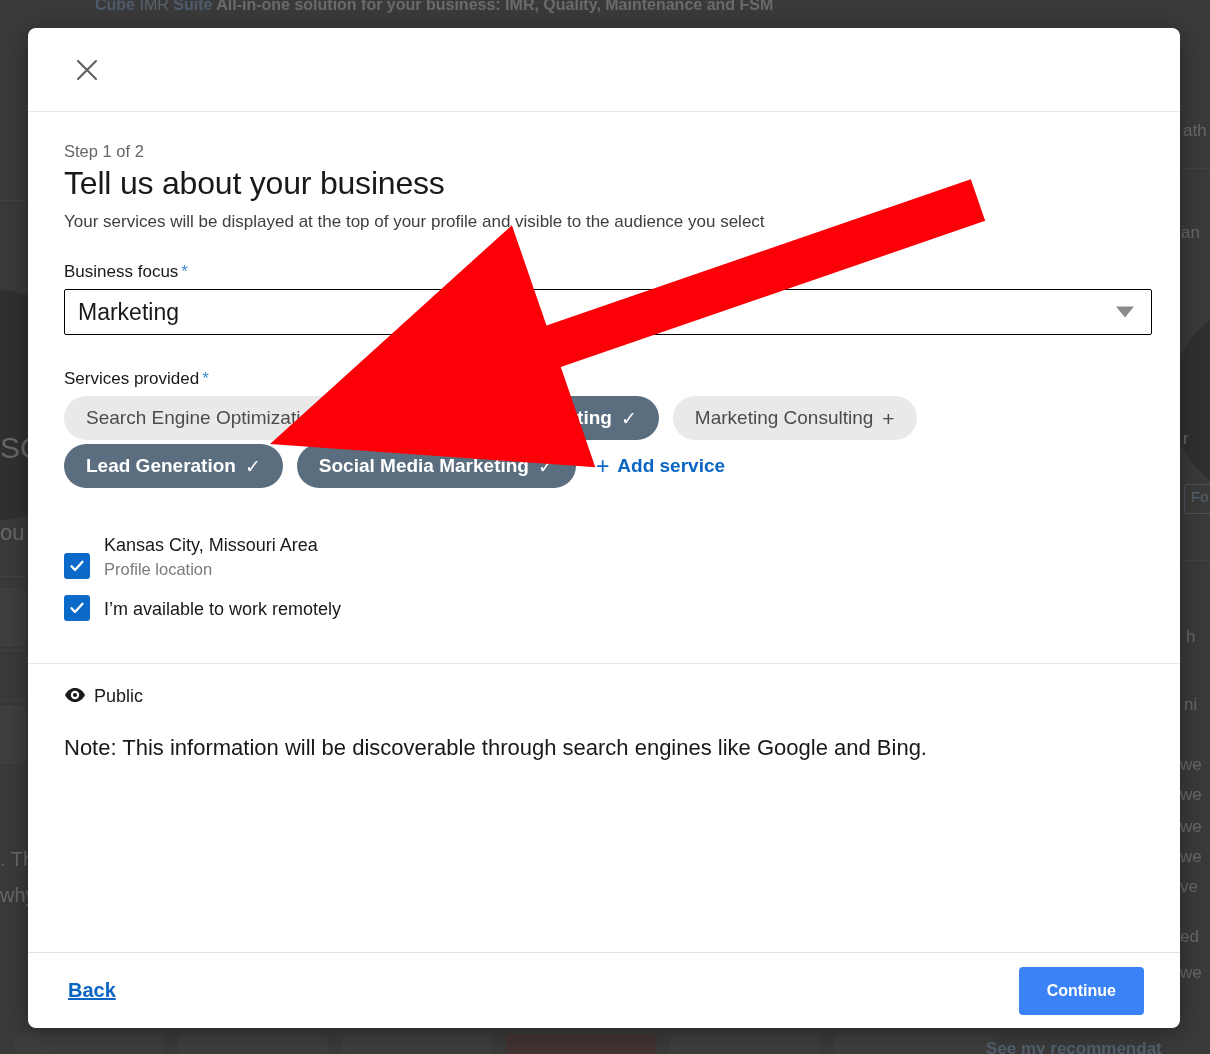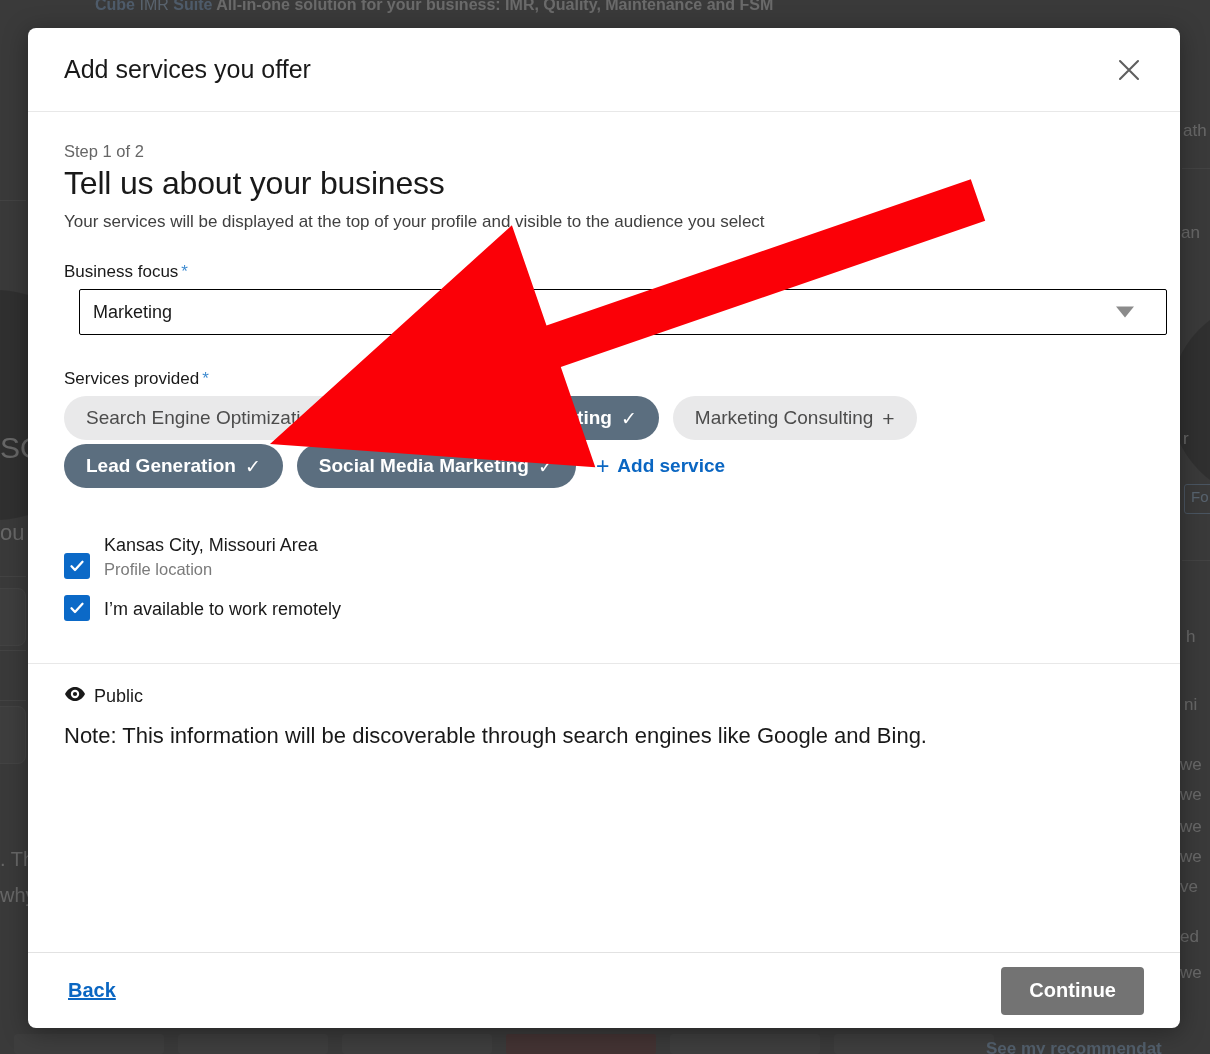--- a/index.html
+++ b/index.html
@@ -169,28 +169,27 @@
     width: 1088px;
     height: 46px;
     margin-bottom: 34px;
   }
   .select-box {
     width: 100%;
     height: 100%;
     border: 1.6px solid #000000;
     border-radius: 2px;
     background: #ffffff;
-    font-size: 18px;
+    font-size: 23px;
     color: #191919;
     padding: 0 40px 0 13px;
     font-family: "Liberation Sans", sans-serif;
     appearance: none;
     -webkit-appearance: none;
     cursor: pointer;
-    margin-left: 15px;
   }
   .select-caret {
     position: absolute;
     right: 18px;
     top: 50%;
     transform: translateY(-50%);
     width: 0;
     height: 0;
     border-left: 9px solid transparent;
     border-right: 9px solid transparent;
@@ -284,23 +283,23 @@
     margin-top: 3px;
   }
 
   .modal-note {
     border-top: 1px solid #e8e8e8;
     margin: 0 -36px;
     padding: 22px 36px 18px 36px;
   }
   .visibility-row {
     display: flex;
-    align-items: flex-start;
+    align-items: flex-end;
     gap: 8px;
-    margin-bottom: 16px;
+    margin-bottom: 28px;
   }
   .visibility-label { font-size: 18px; color: #191919; }
   .note-text { font-size: 22px; color: #191919; }
 
   .modal-footer {
     flex: 0 0 76px;
     border-top: 1px solid #e2e2e2;
     display: flex;
     align-items: center;
     justify-content: space-between;
@@ -311,24 +310,24 @@
     border: none;
     color: #0a66c2;
     font-size: 20px;
     font-weight: 700;
     cursor: pointer;
     padding: 8px 4px;
     font-family: "Liberation Sans", sans-serif;
     text-decoration: underline;
   }
   .continue-btn {
-    background: #737373;
+    background: #3b82f6;
     border: none;
     color: #ffffff;
-    font-size: 20px;
+    font-size: 16px;
     font-weight: 700;
     border-radius: 24px;
     padding: 0 28px;
     height: 48px;
     cursor: pointer;
     font-family: "Liberation Sans", sans-serif;
     border-radius: 4px;
   }
 
   
@@ -392,21 +391,20 @@
     <div class="bg-bottom-bar" style="left:670px; top:1034px; width:150px; height:20px;"></div>
     <div class="bg-bottom-bar" style="left:834px; top:1034px; width:160px; height:20px;"></div>
 
     <div class="bg-bottom-link" style="left:986px; top:1038px;">See my recommendat</div>
   </div>
 </div>
 
 <div id="modal" role="dialog">
 
   <div class="modal-header">
-    <div class="modal-title">Add services you offer</div>
     <button class="close-btn" aria-label="Close">
       <span>
         <svg width="26" height="26" viewBox="0 0 26 26" aria-hidden="true">
           <path d="M4 4 L22 22 M22 4 L4 22" stroke="#5f5f5f" stroke-width="2.1" fill="none" stroke-linecap="round"></path>
         </svg>
       </span>
     </button>
   </div>
 
   <div class="modal-body">

